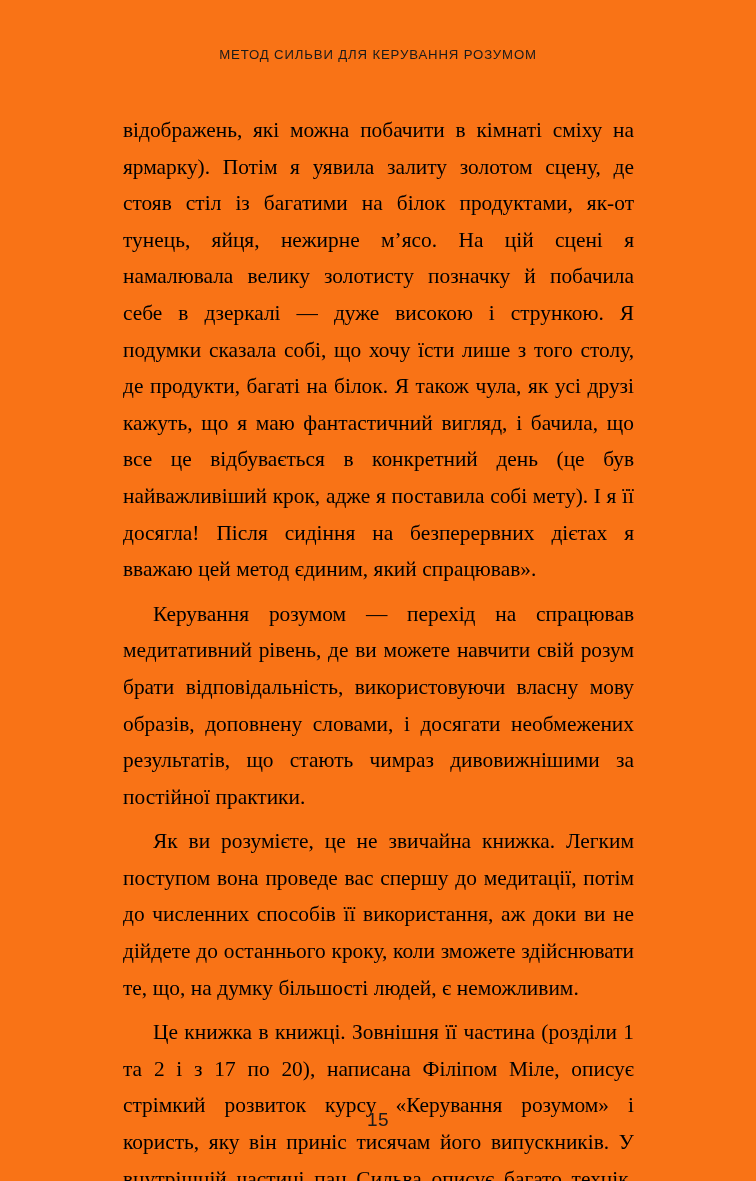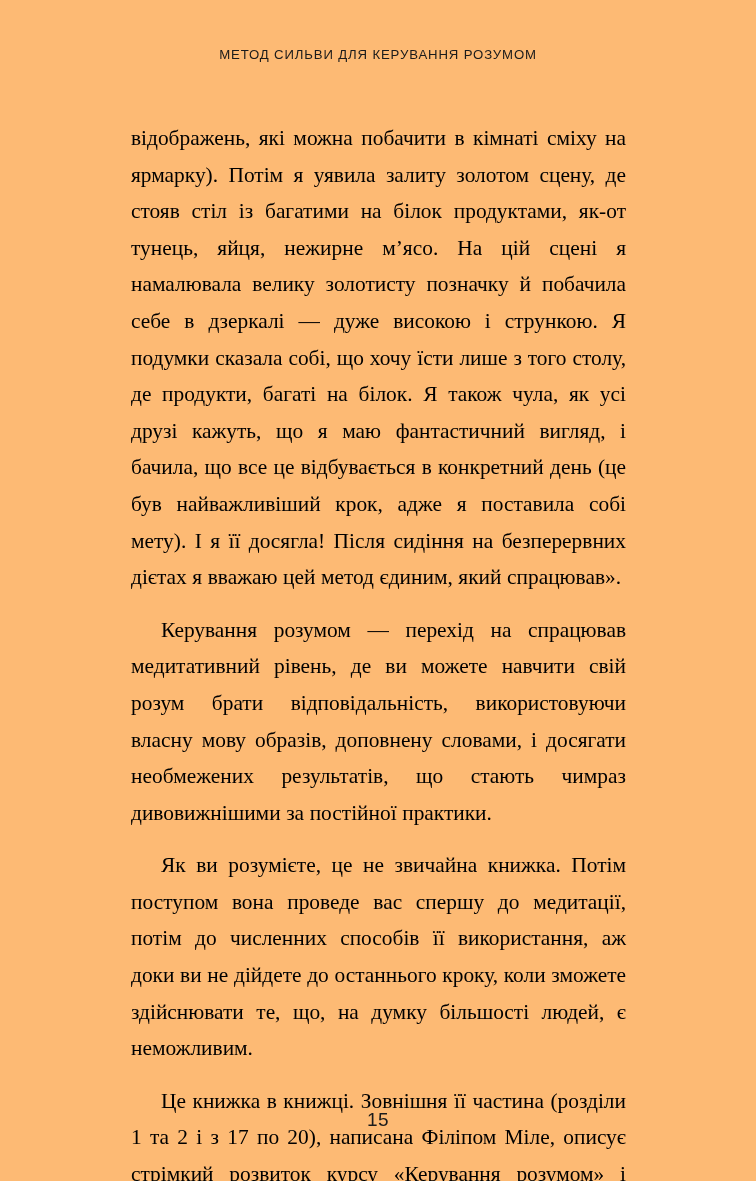--- a/index.html
+++ b/index.html
@@ -13,21 +13,21 @@
     height: 1181px;
     position: relative;
     overflow: hidden;
     font-family: "Liberation Serif", "DejaVu Serif", serif;
     color: #000000;
   }
 
   .page {
     position: absolute;
     inset: 0;
-    background: #fdba74;
+    background: #f97316;
   }
 
   
   .running-head {
     position: absolute;
     top: 46px;
     left: 0;
     width: 756px;
     text-align: center;
     font-family: "Liberation Sans", "DejaVu Sans", sans-serif;
@@ -41,21 +41,21 @@
 
   
   .text-block {
     position: absolute;
     top: 104px;
     left: 115px;
     width: 527px;
   }
 
   .para {
-    margin: 16px;
+    margin: 8px;
     font-size: 21.4px;
     line-height: 36.6px;
     text-align: justify;
     text-justify: inter-word;
     hyphens: manual;
     -webkit-hyphens: manual;
     word-spacing: 0.2px;
   }
   .para.indent {
     text-indent: 30px;
@@ -78,19 +78,19 @@
 </head>
 <body style="background: rgb(255, 255, 255); color: rgb(0, 0, 0);">
 
 <div class="page">
 
   <div class="running-head">МЕТОД СИЛЬВИ ДЛЯ КЕРУВАННЯ РОЗУМОМ</div>
 
   <div class="text-block">
     <p class="para">відображень, які можна побачити в кімнаті сміху на ярмарку). Потім я уявила залиту золотом сцену, де стояв стіл із багатими на білок продуктами, як-от тунець, яйця, нежирне м’ясо. На цій сцені я намалювала велику золотисту позначку й побачила себе в дзеркалі — дуже високою і стрункою. Я подумки сказала собі, що хочу їсти лише з того столу, де продукти, багаті на білок. Я також чула, як усі друзі кажуть, що я маю фантастичний вигляд, і бачила, що все це відбувається в конкретний день (це був найважливіший крок, адже я поставила собі мету). І я її досягла! Після сидіння на безперервних дієтах я вважаю цей метод єдиним, який спрацював».</p>
     <p class="para indent">Керування розумом — перехід на спрацював медитативний рівень, де ви можете навчити свій розум брати відповідальність, використовуючи власну мову образів, доповнену словами, і досягати необмежених результатів, що стають чимраз дивовижнішими за постійної практики.</p>
-    <p class="para indent">Як ви розумієте, це не звичайна книжка. Потім поступом вона проведе вас спершу до медитації, потім до численних способів її використання, аж доки ви не дійдете до останнього кроку, коли зможете здійснювати те, що, на думку більшості людей, є неможливим.</p>
+    <p class="para indent">Як ви розумієте, це не звичайна книжка. Легким поступом вона проведе вас спершу до медитації, потім до численних способів її використання, аж доки ви не дійдете до останнього кроку, коли зможете здійснювати те, що, на думку більшості людей, є неможливим.</p>
     <p class="para indent" style="text-align-last: justify;">Це книжка в книжці. Зовнішня її частина (розділи 1 та 2 і з 17 по 20), написана Філіпом Міле, описує стрімкий розвиток курсу «Керування розумом» і користь, яку він приніс тисячам його випускників. У внутрішній частині пан Сильва описує багато технік, яких навчають на заняттях із керування розумом. Оскільки їх проводять у групах під керівництвом кваліфікованих лекторів, резуль-</p>
   </div>
 
   <div class="folio">15</div>
 
 </div>
 
 </body></html>

